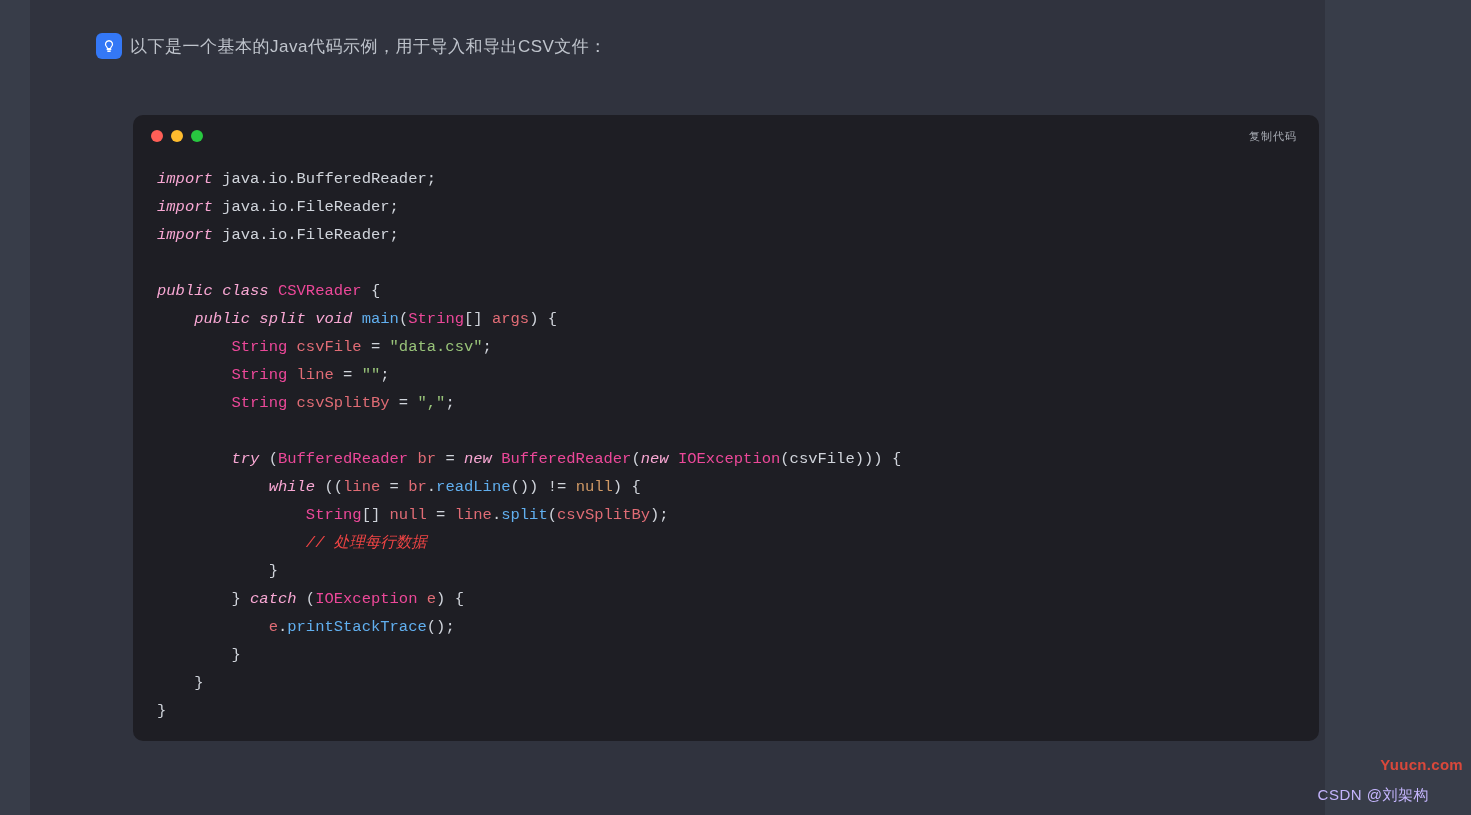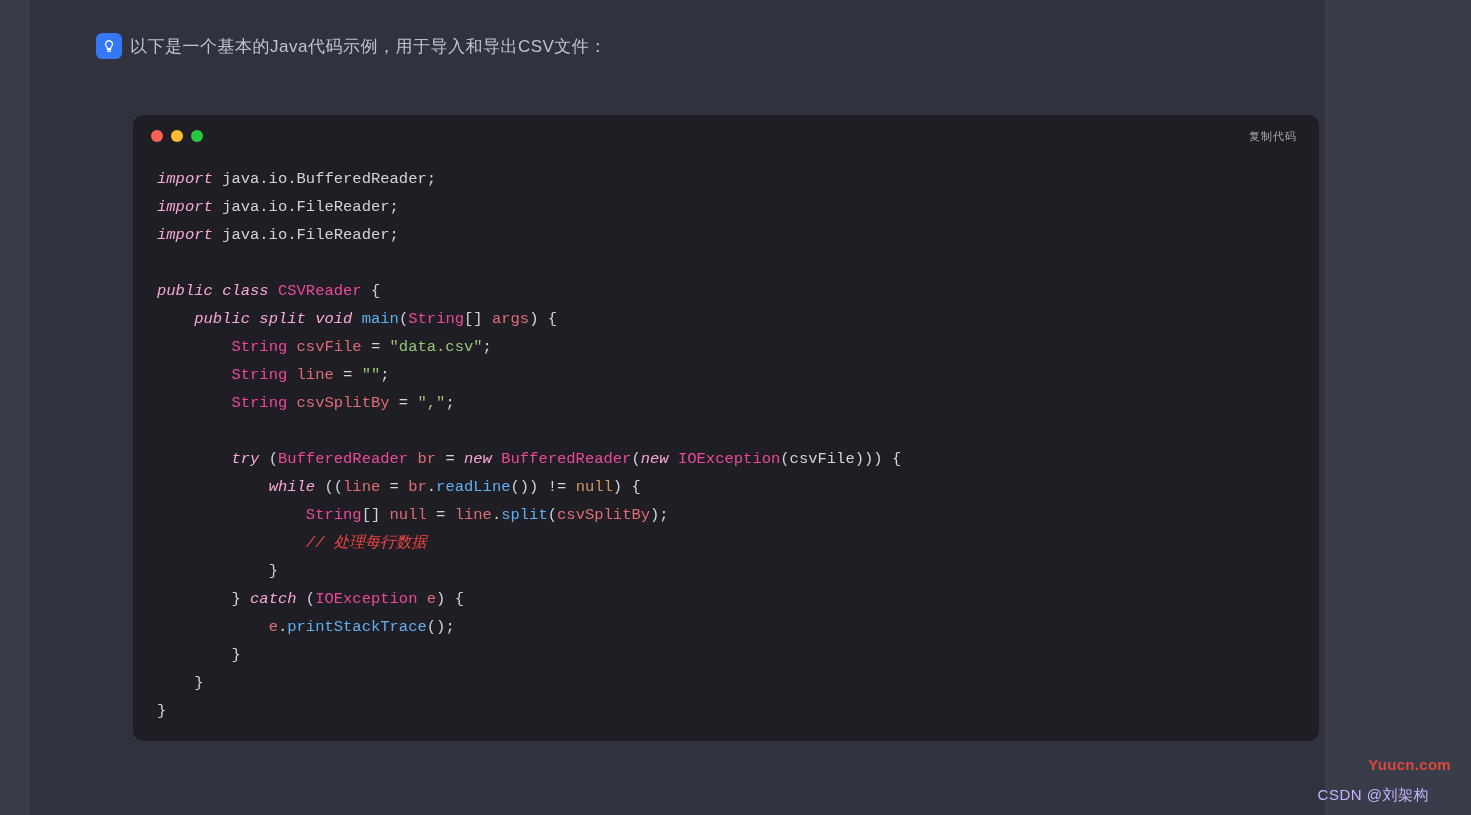--- a/index.html
+++ b/index.html
@@ -101,21 +101,21 @@
   .watermark-csdn {
     position: absolute;
     right: 42px;
     bottom: 10px;
     font-size: 15px;
     color: #c4b5fd;
     letter-spacing: 0.5px;
   }
   .watermark-site {
     position: absolute;
-    right: 20px;
+    right: 8px;
     bottom: 42px;
     font-size: 15px;
     font-weight: 600;
     color: #d9483b;
     letter-spacing: 0.3px;
   }
 </style>
 </head>
 <body>
 

